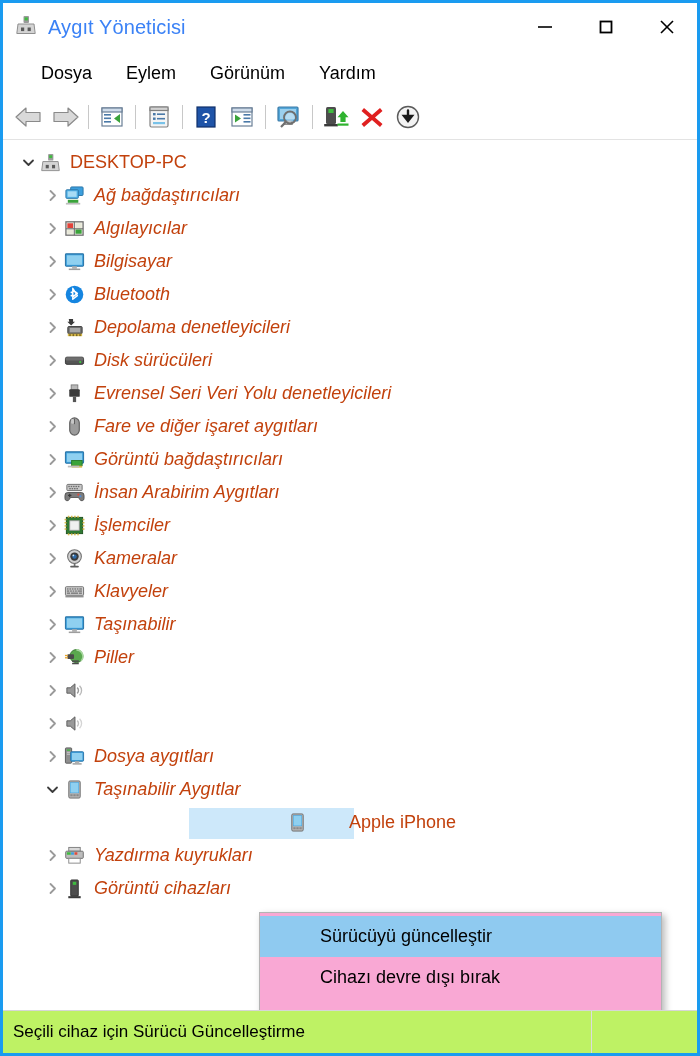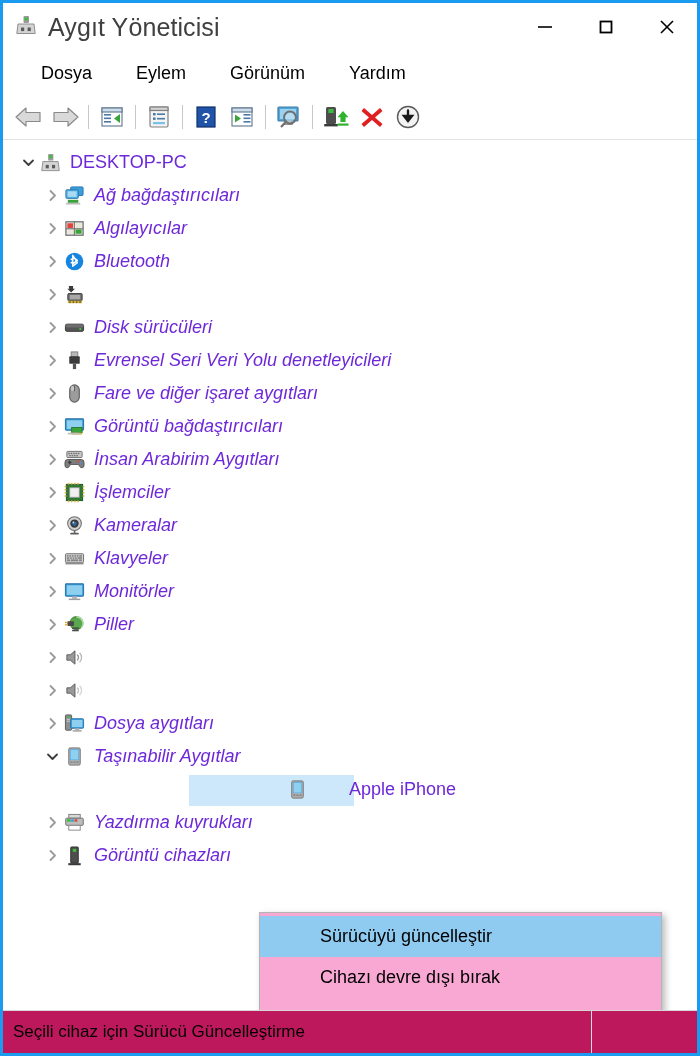--- a/index.html
+++ b/index.html
@@ -34,22 +34,22 @@
     background: #ffffff;
     position: relative;
   }
   #title-left {
     display: flex;
     align-items: center;
     padding-left: 12px;
     gap: 11px;
   }
   #app-title {
-    font-size: 25px;
-    color: #404040;
+    font-size: 20px;
+    color: #3b82f6;
     letter-spacing: 0.1px;
     white-space: nowrap;
   }
   #win-controls {
     position: absolute;
     right: 0; top: 0;
     height: 48px;
     display: flex;
   }
   .win-btn {
@@ -64,21 +64,21 @@
     cursor: default;
   }
   .win-btn svg { display: block; }
   
   #menubar {
     height: 44px;
     flex: 0 0 44px;
     display: flex;
     align-items: center;
     padding-left: 22px;
-    gap: 12px;
+    gap: 2px;
     background: #ffffff;
   }
   .menu-item {
     font-size: 18px;
     color: #000000;
     padding: 4px 16px;
     white-space: nowrap;
     cursor: default;
   }
   
@@ -133,39 +133,39 @@
     width: 22px;
     height: 22px;
     flex: 0 0 22px;
     display: flex;
     align-items: center;
     justify-content: center;
     margin-right: 9px;
   }
   .tree-row .lbl {
     font-size: 18px;
-    color: #6d28d9;
+    color: #c2410c;
   }
   .depth0 { padding-left: 14px; }
   .depth1 { padding-left: 38px; font-style: italic; }
   .depth2 { padding-left: 86px; gap: 32px; }
   .sel-hl {
     position: absolute;
     left: 100px;
     top: 1px;
     height: 31px;
     background: #cde8fa;
     z-index: 0;
   }
   .tree-row > * { position: relative; z-index: 1; }
   
   #statusbar {
     flex: 0 0 42px;
     height: 42px;
-    background: #be185d;
+    background: #bef264;
     border-top: 1px solid #d6d6d6;
     display: flex;
     align-items: stretch;
   }
   #status-main {
     flex: 0 0 578px;
     display: flex;
     align-items: center;
     padding-left: 10px;
     font-size: 17px;
@@ -386,20 +386,36 @@
           <rect x="12" y="5.5" width="6.5" height="5" fill="#e8e8d8"></rect>
           <rect x="3.5" y="12" width="6" height="4.5" fill="#e8e8d8"></rect>
           <rect x="12" y="12" width="6.5" height="4.5" fill="#3aa33a"></rect>
           <line x1="10.8" y1="4" x2="10.8" y2="18" stroke="#6a6a6a" stroke-width="1.1"></line>
           <line x1="2" y1="11.3" x2="20" y2="11.3" stroke="#6a6a6a" stroke-width="1.1"></line>
         </svg>
       </span>
       <span class="lbl">Algılayıcılar</span>
     </div>
 
+    <div class="tree-row depth1">
+      <span class="chev">
+        <svg width="13" height="13" viewBox="0 0 13 13">
+            <path d="M4.5 2 L9 6.5 L4.5 11" fill="none" stroke="#9a9a9a" stroke-width="1.8" stroke-linecap="round" stroke-linejoin="round"></path>
+          </svg>
+      </span>
+      <span class="ico">
+        <svg width="21" height="21" viewBox="0 0 22 22">
+          <rect x="1.5" y="3" width="19" height="13" rx="1" fill="#3c9fdd" stroke="#2b76a8" stroke-width="1.1"></rect>
+          <rect x="3" y="4.5" width="16" height="10" fill="#8fd0f0"></rect>
+          <rect x="8.5" y="16" width="5" height="2.6" fill="#b0b0b0"></rect>
+          <rect x="5" y="18.4" width="12" height="1.6" fill="#9e9e9e"></rect>
+        </svg>
+      </span>
+      <span class="lbl">Bilgisayar</span>
+    </div>
 
     <div class="tree-row depth1">
       <span class="chev">
         <svg width="13" height="13" viewBox="0 0 13 13">
             <path d="M4.5 2 L9 6.5 L4.5 11" fill="none" stroke="#9a9a9a" stroke-width="1.8" stroke-linecap="round" stroke-linejoin="round"></path>
           </svg>
       </span>
       <span class="ico">
         <svg width="21" height="21" viewBox="0 0 22 22">
           <circle cx="11" cy="11" r="9.2" fill="#1585e0"></circle>
@@ -422,20 +438,21 @@
           <path d="M5 2 L9.5 2 L9.5 5 L11.5 5 L7.5 9 L3.5 5 L5.5 5 Z" fill="#3a3a3a"></path>
           <rect x="4" y="10" width="15" height="7.5" rx="1" fill="#6d6d6d" stroke="#3e3e3e" stroke-width="1"></rect>
           <rect x="6" y="11.5" width="11" height="4.5" fill="#a8a8a8"></rect>
           <rect x="4" y="17.5" width="15" height="2.6" fill="#d6b94a"></rect>
           <rect x="5.5" y="18" width="1.6" height="2" fill="#7a6520"></rect>
           <rect x="9" y="18" width="1.6" height="2" fill="#7a6520"></rect>
           <rect x="12.5" y="18" width="1.6" height="2" fill="#7a6520"></rect>
           <rect x="16" y="18" width="1.6" height="2" fill="#7a6520"></rect>
         </svg>
       </span>
+      <span class="lbl">Depolama denetleyicileri</span>
     </div>
 
     <div class="tree-row depth1">
       <span class="chev">
         <svg width="13" height="13" viewBox="0 0 13 13">
             <path d="M4.5 2 L9 6.5 L4.5 11" fill="none" stroke="#9a9a9a" stroke-width="1.8" stroke-linecap="round" stroke-linejoin="round"></path>
           </svg>
       </span>
       <span class="ico">
         <svg width="21" height="21" viewBox="0 0 22 22">
@@ -617,21 +634,21 @@
           </svg>
       </span>
       <span class="ico">
         <svg width="21" height="21" viewBox="0 0 22 22">
           <rect x="1.5" y="3" width="19" height="13" rx="1" fill="#3c9fdd" stroke="#2b76a8" stroke-width="1.1"></rect>
           <rect x="3" y="4.5" width="16" height="10" fill="#8fd0f0"></rect>
           <rect x="8.5" y="16" width="5" height="2.6" fill="#b0b0b0"></rect>
           <rect x="5" y="18.4" width="12" height="1.6" fill="#9e9e9e"></rect>
         </svg>
       </span>
-      <span class="lbl">Monitörler</span>
+      <span class="lbl">Taşınabilir</span>
     </div>
 
     <div class="tree-row depth1">
       <span class="chev">
         <svg width="13" height="13" viewBox="0 0 13 13">
             <path d="M4.5 2 L9 6.5 L4.5 11" fill="none" stroke="#9a9a9a" stroke-width="1.8" stroke-linecap="round" stroke-linejoin="round"></path>
           </svg>
       </span>
       <span class="ico">
         <svg width="21" height="21" viewBox="0 0 22 22">

